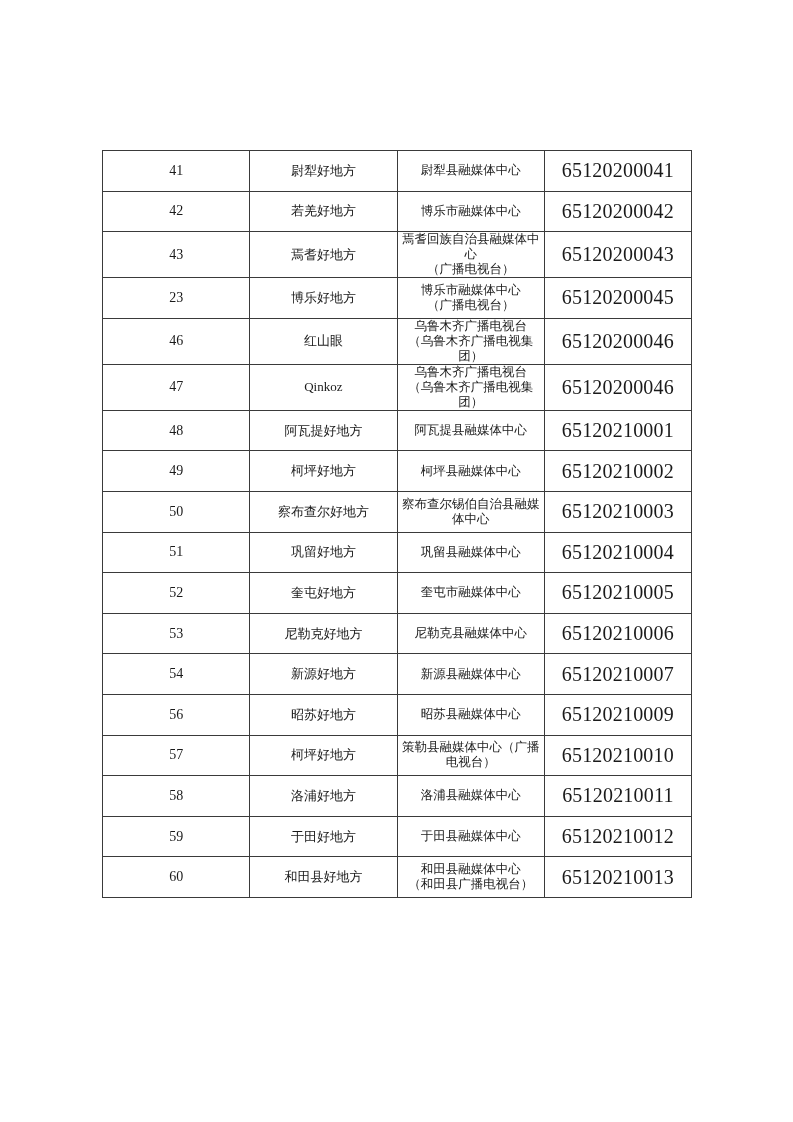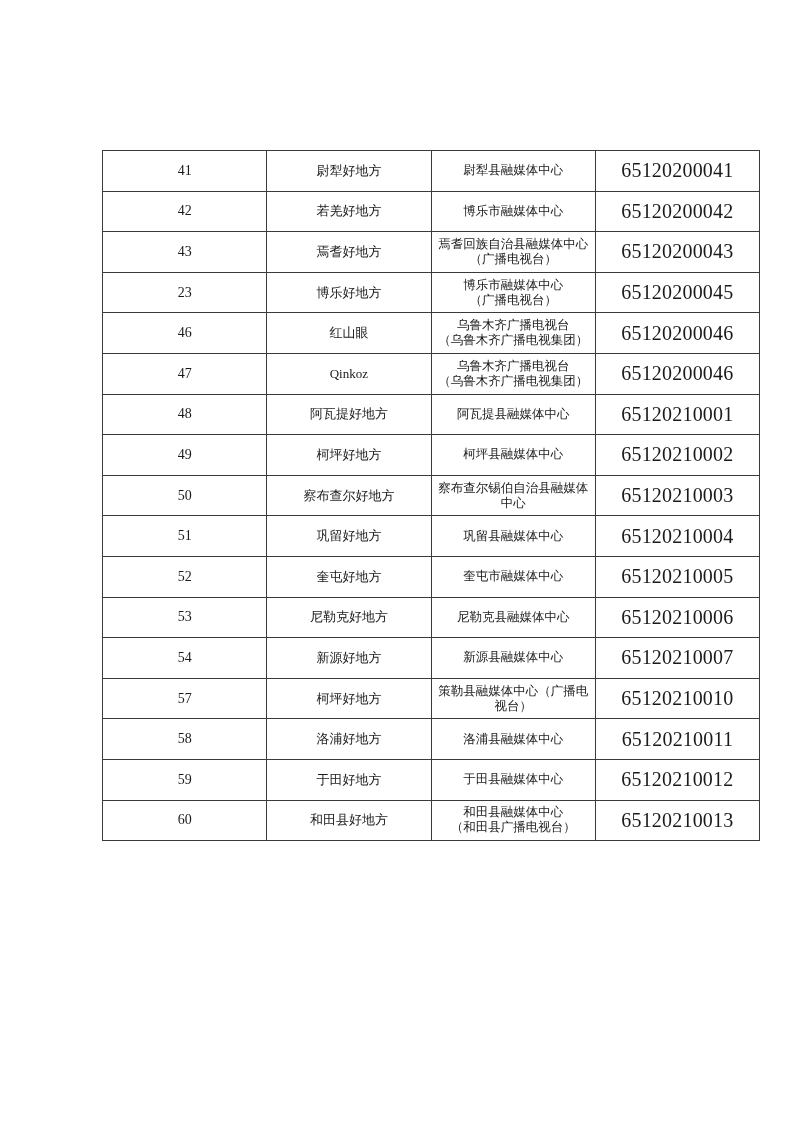--- a/index.html
+++ b/index.html
@@ -16,21 +16,21 @@
   }
   .page {
     position: absolute;
     inset: 0;
     background: var(--page-bg, #ffffff);
   }
   table.license-table {
     position: absolute;
     left: 102px;
     top: 150px;
-    width: 658px;
+    width: 590px;
     border-collapse: collapse;
     table-layout: fixed;
   }
   table.license-table td {
     border: 1.5px solid var(--border-color, #3a3a3a);
     text-align: center;
     vertical-align: middle;
     color: var(--text-color, #1a1a1a);
     padding: 0 2px;
     overflow: hidden;
@@ -137,20 +137,26 @@
     <td class="col-org">尼勒克县融媒体中心</td>
     <td class="col-code">65120210006</td>
   </tr>
         <tr>
     <td class="col-index">54</td>
     <td class="col-name">新源好地方</td>
     <td class="col-org">新源县融媒体中心</td>
     <td class="col-code">65120210007</td>
   </tr>
         <tr>
+    <td class="col-index">56</td>
+    <td class="col-name">昭苏好地方</td>
+    <td class="col-org">昭苏县融媒体中心</td>
+    <td class="col-code">65120210009</td>
+  </tr>
+        <tr>
     <td class="col-index">57</td>
     <td class="col-name">柯坪好地方</td>
     <td class="col-org">策勒县融媒体中心（广播电视台）</td>
     <td class="col-code">65120210010</td>
   </tr>
         <tr>
     <td class="col-index">58</td>
     <td class="col-name">洛浦好地方</td>
     <td class="col-org">洛浦县融媒体中心</td>
     <td class="col-code">65120210011</td>

